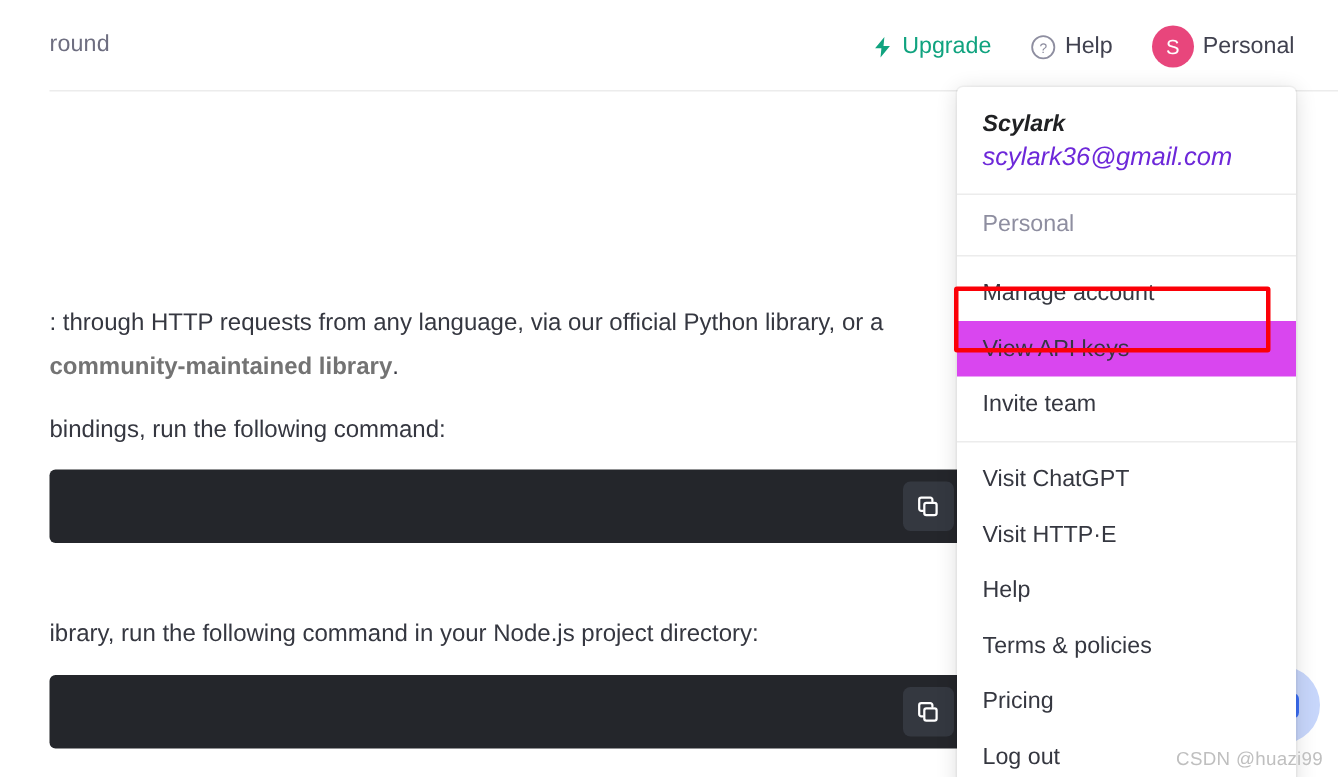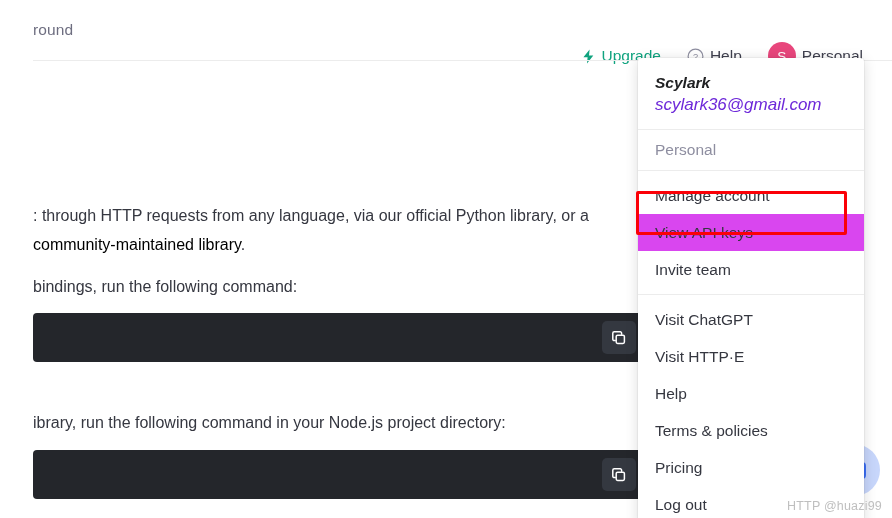--- a/index.html
+++ b/index.html
@@ -53,21 +53,20 @@
     gap: 0px;
   }
   .hr-item {
     display: flex;
     align-items: center;
     gap: 6px;
     padding: 0 13px;
     height: 28px;
     white-space: nowrap;
     cursor: pointer;
-    margin-top: 25px;
   }
   .upgrade-label {
     color: #10a37f;
     font-size: 15.5px;
   }
   .bolt-icon {
     display: inline-block;
     width: 13px;
     height: 15px;
     line-height: 1;
@@ -114,22 +113,22 @@
     left: 33px;
     font-size: 16px;
     line-height: 29px;
     color: #353740;
     width: 610px;
   }
   .para-1 { top: 124px; }
   .para-2 { top: 195px; }
   .para-3 { top: 331px; }
   .link-green {
-    color: #000000;
-    font-weight: normal;
+    color: #737373;
+    font-weight: bold;
     text-decoration: none;
   }
 
   .codeblock {
     position: absolute;
     left: 33px;
     width: 615px;
     background: #24262b;
     border-radius: 4px;
   }
@@ -351,13 +350,13 @@
     <div class="dd-item">Help</div>
     <div class="dd-item">Terms &amp; policies</div>
     <div class="dd-item">Pricing</div>
     <div class="dd-item">Log out</div>
   </div>
 
 </div>
 
 <div class="annot-box"></div>
 
-<div class="watermark">HTTP @huazi99</div>
+<div class="watermark">CSDN @huazi99</div>
 
 </body></html>

